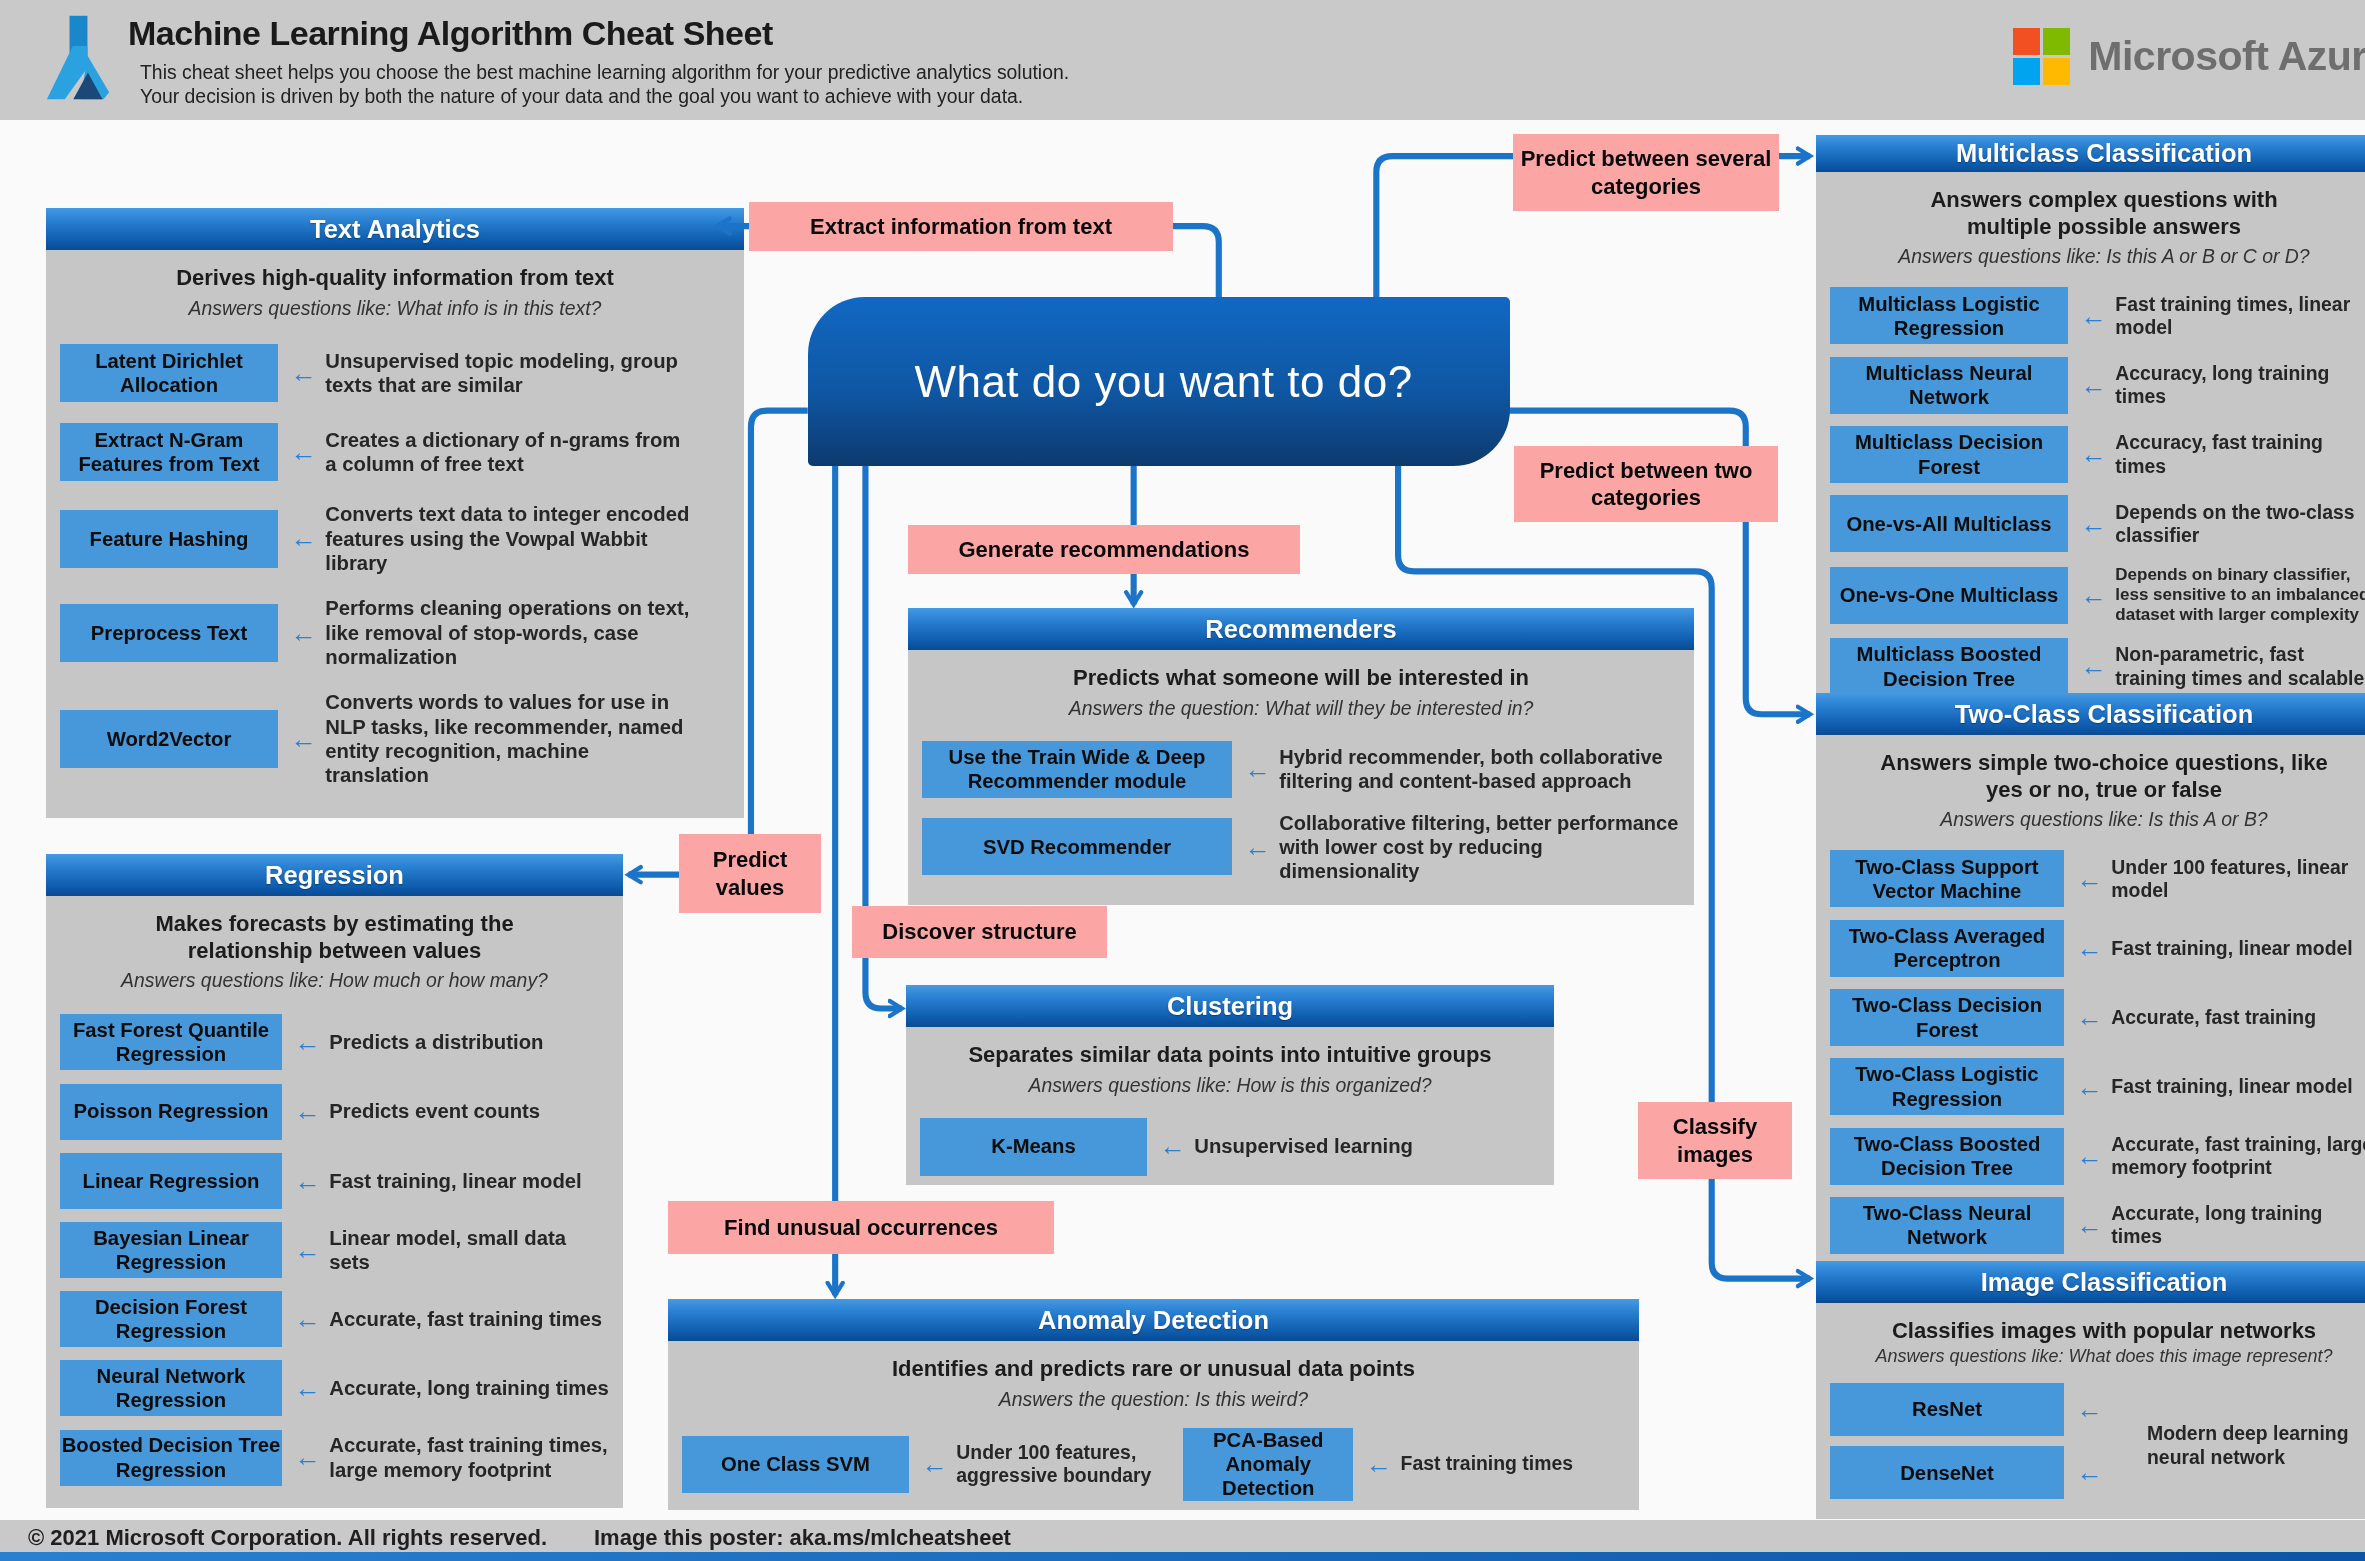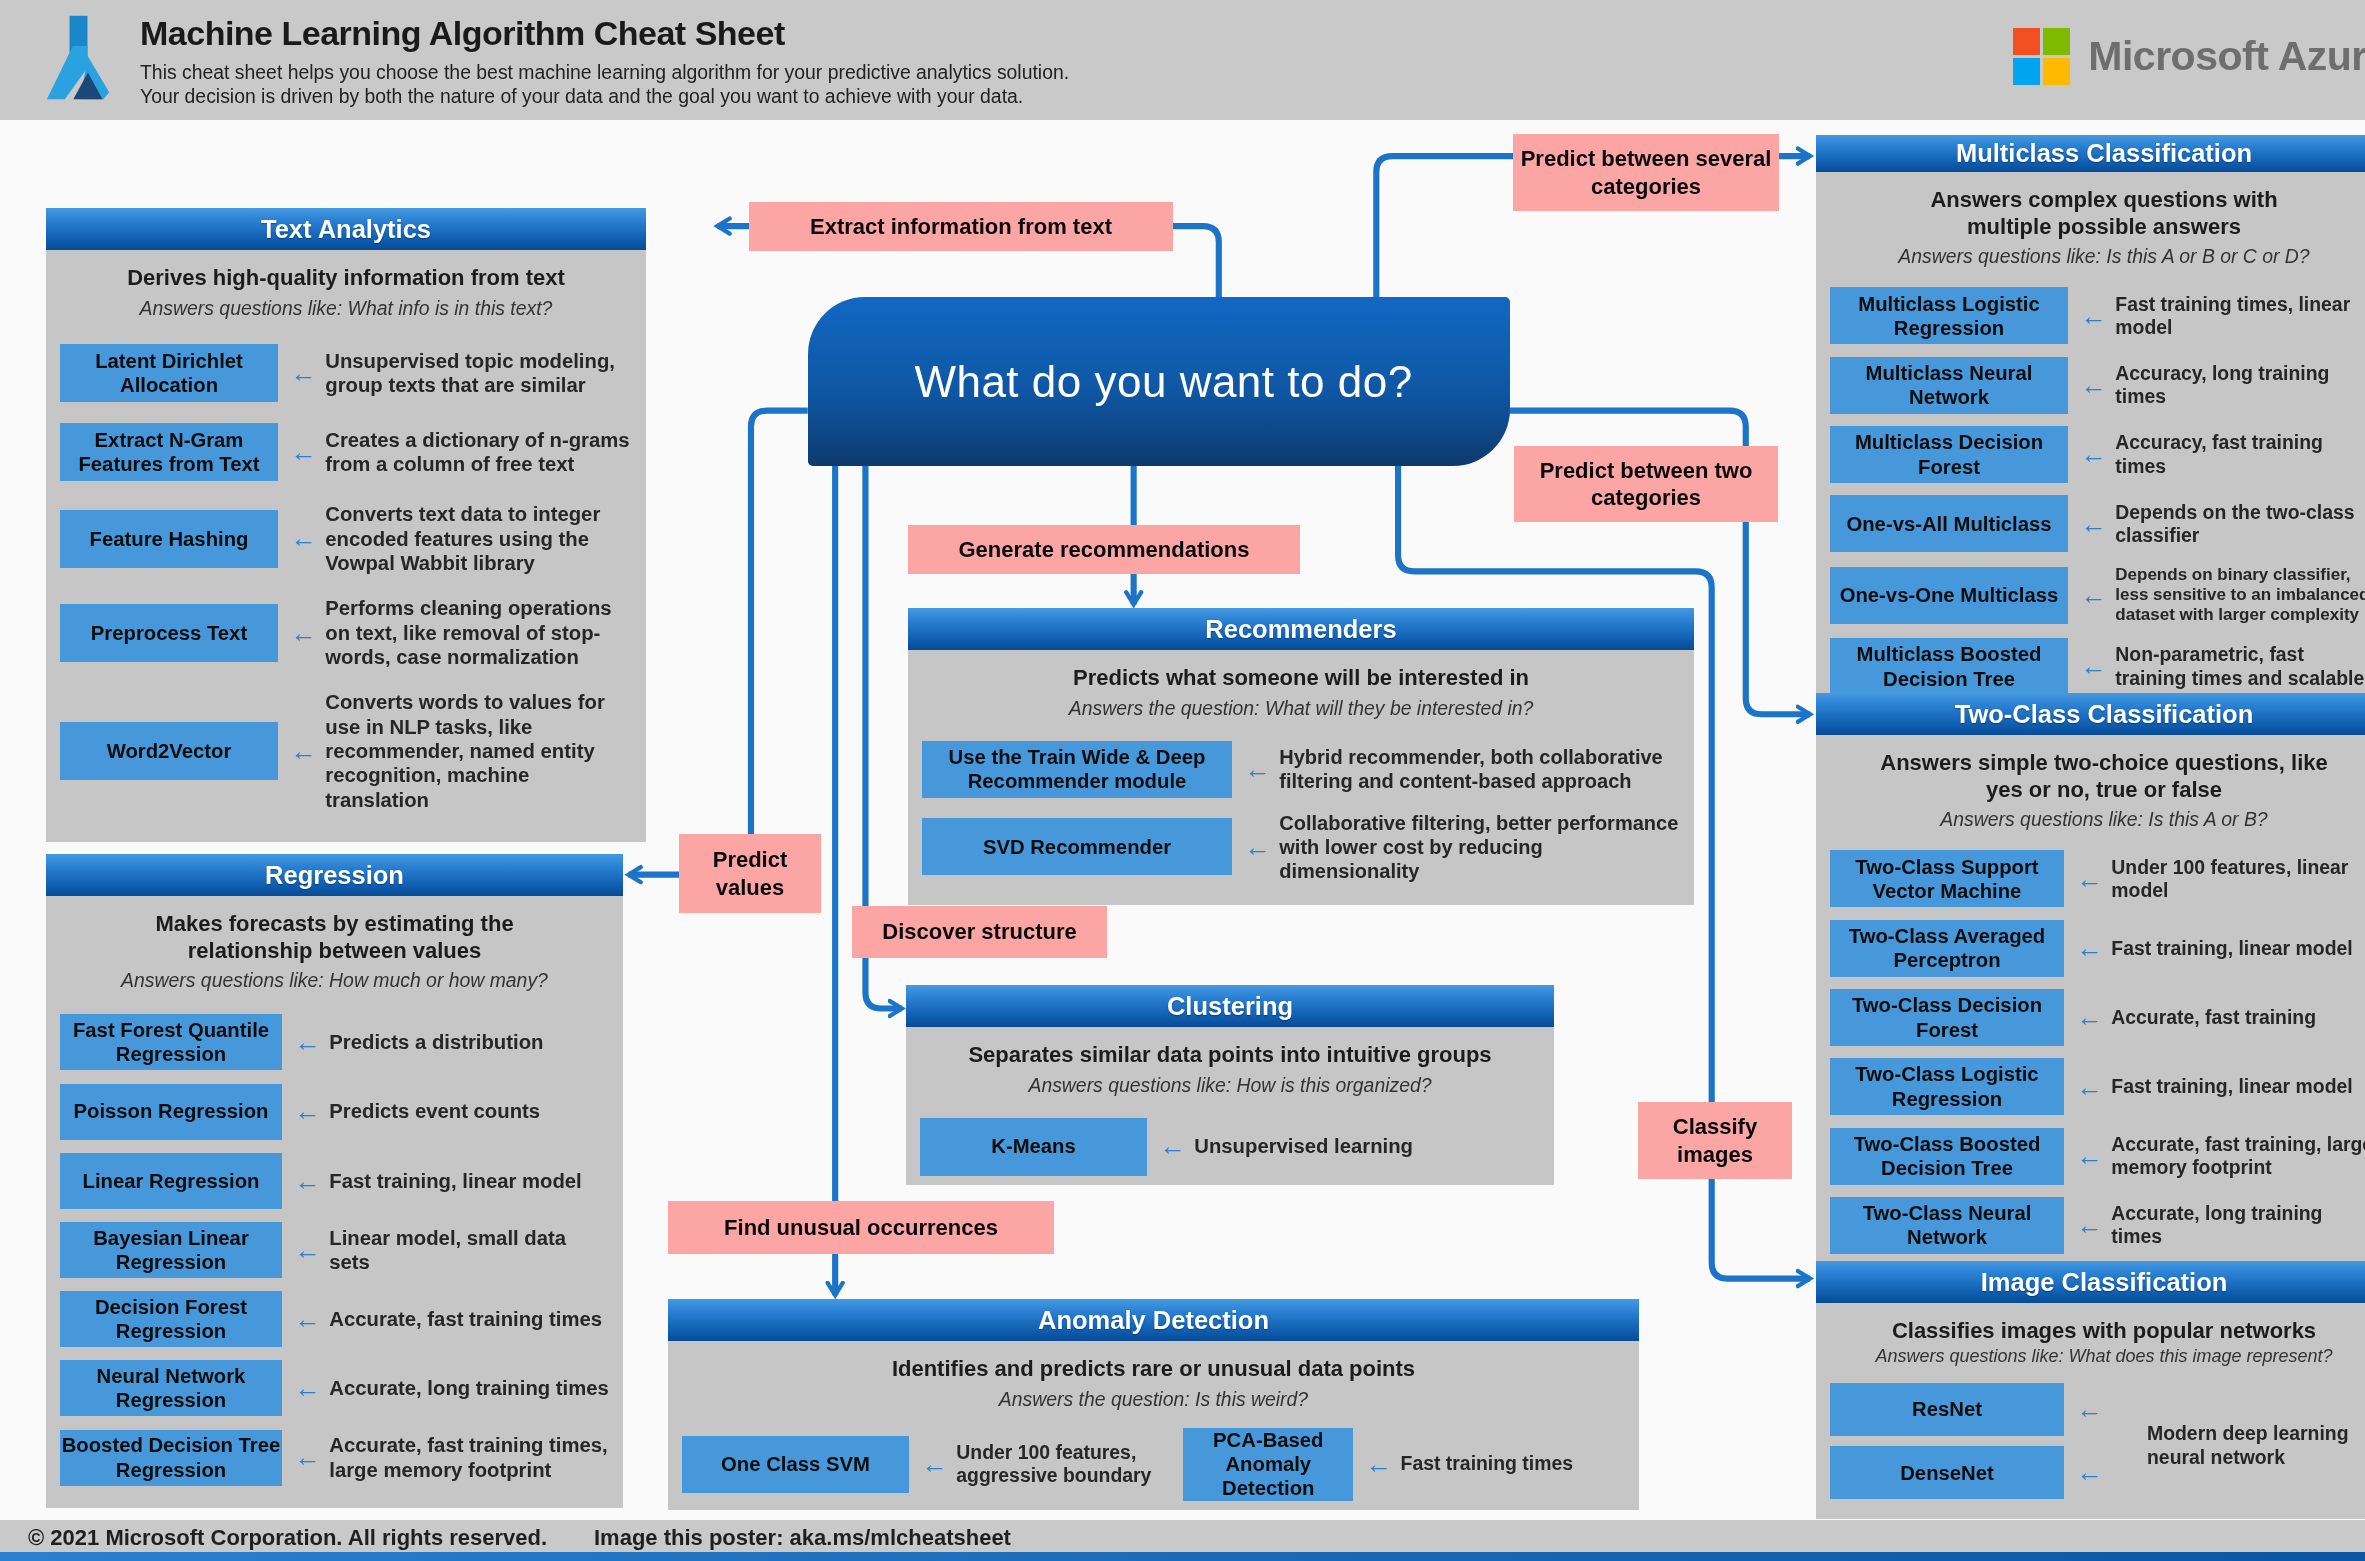--- a/index.html
+++ b/index.html
@@ -1,21 +1,21 @@
 <!DOCTYPE html>
 <html style="font-size:7.6px"><head>
 <meta charset="utf-8">
 <style>
   html,body{margin:0;padding:0;background:#fafafa;}
   #canvas{position:relative;width:2413px;height:1561px;background:#fafafa;overflow:hidden;
           font-family:"Liberation Sans","DejaVu Sans",sans-serif;}
 
   
   #hdr{position:absolute;left:0;top:0;width:2413px;height:120px;background:#c9c9c9;}
-  #hdr-title{position:absolute;left:140px;top:14px;font-size:34px;font-weight:bold;color:#1a1a1a;letter-spacing:-0.5px;}
+  #hdr-title{position:absolute;left:128px;top:14px;font-size:34px;font-weight:bold;color:#1a1a1a;letter-spacing:-0.5px;}
   .hdr-sub{position:absolute;left:140px;font-size:19.4px;color:#222;}
   #hdr-sub1{top:61px;} #hdr-sub2{top:85px;}
   #ml-logo{position:absolute;left:28px;top:12.3px;}
   #ms-brand{position:absolute;left:2013px;top:28px;display:flex;align-items:center;}
   #ms-squares{display:grid;grid-template-columns:27px 27px;grid-template-rows:27px 27px;gap:3.3px;}
   .sq{width:27px;height:27px;}
   #ms-name{margin-left:18px;font-size:41px;font-weight:600;color:#6e6e6e;letter-spacing:-0.5px;}
 
   
   #wires{position:absolute;left:0;top:0;z-index:5;pointer-events:none;}
@@ -27,21 +27,21 @@
         text-shadow:0 0.9px 1.4px rgba(0,0,0,.35);}
   .pbody{background:#c6c6c6;padding:12.3px 14px 9.5px 14px;position:relative;}
   .heading{font-size:22px;font-weight:bold;color:#1c1c1c;text-align:center;line-height:1.22;margin:2.8px auto 4.7px auto;}
   .quest{font-size:19.4px;font-style:italic;color:#333;text-align:center;margin:0 auto 21px auto;}
   .row{display:flex;align-items:center;}
   .btn{background:#4798da;color:#0d0d0d;font-weight:bold;font-size:20.3px;line-height:1.2;text-align:center;
        display:flex;align-items:center;justify-content:center;flex:0 0 auto;}
   .arr{color:#2b80d2;font-size:26.5px;font-weight:bold;margin:0 8.5px 0 12.3px;flex:0 0 auto;line-height:1;}
   .desc{font-size:20.3px;font-weight:bold;color:#262626;line-height:1.2;}
 
-  #p-ta{left:46px;top:208px;width:600px;}
+  #p-ta{left:46px;top:208px;width:698px;}
   #p-ta .btn{width:218px;min-height:58px;}
   #p-ta .row{margin-bottom:21px;}
   #p-ta .desc{max-width:369px;}
   #p-ta .quest{margin-bottom:24.6px;}
 
   #p-reg{left:46px;top:854px;width:577px;}
   #p-reg .btn{width:222px;min-height:56px;}
   #p-reg .row{margin-bottom:13.2px;}
   #p-reg .heading{max-width:378px;}
   #p-reg .desc{max-width:312px;}

